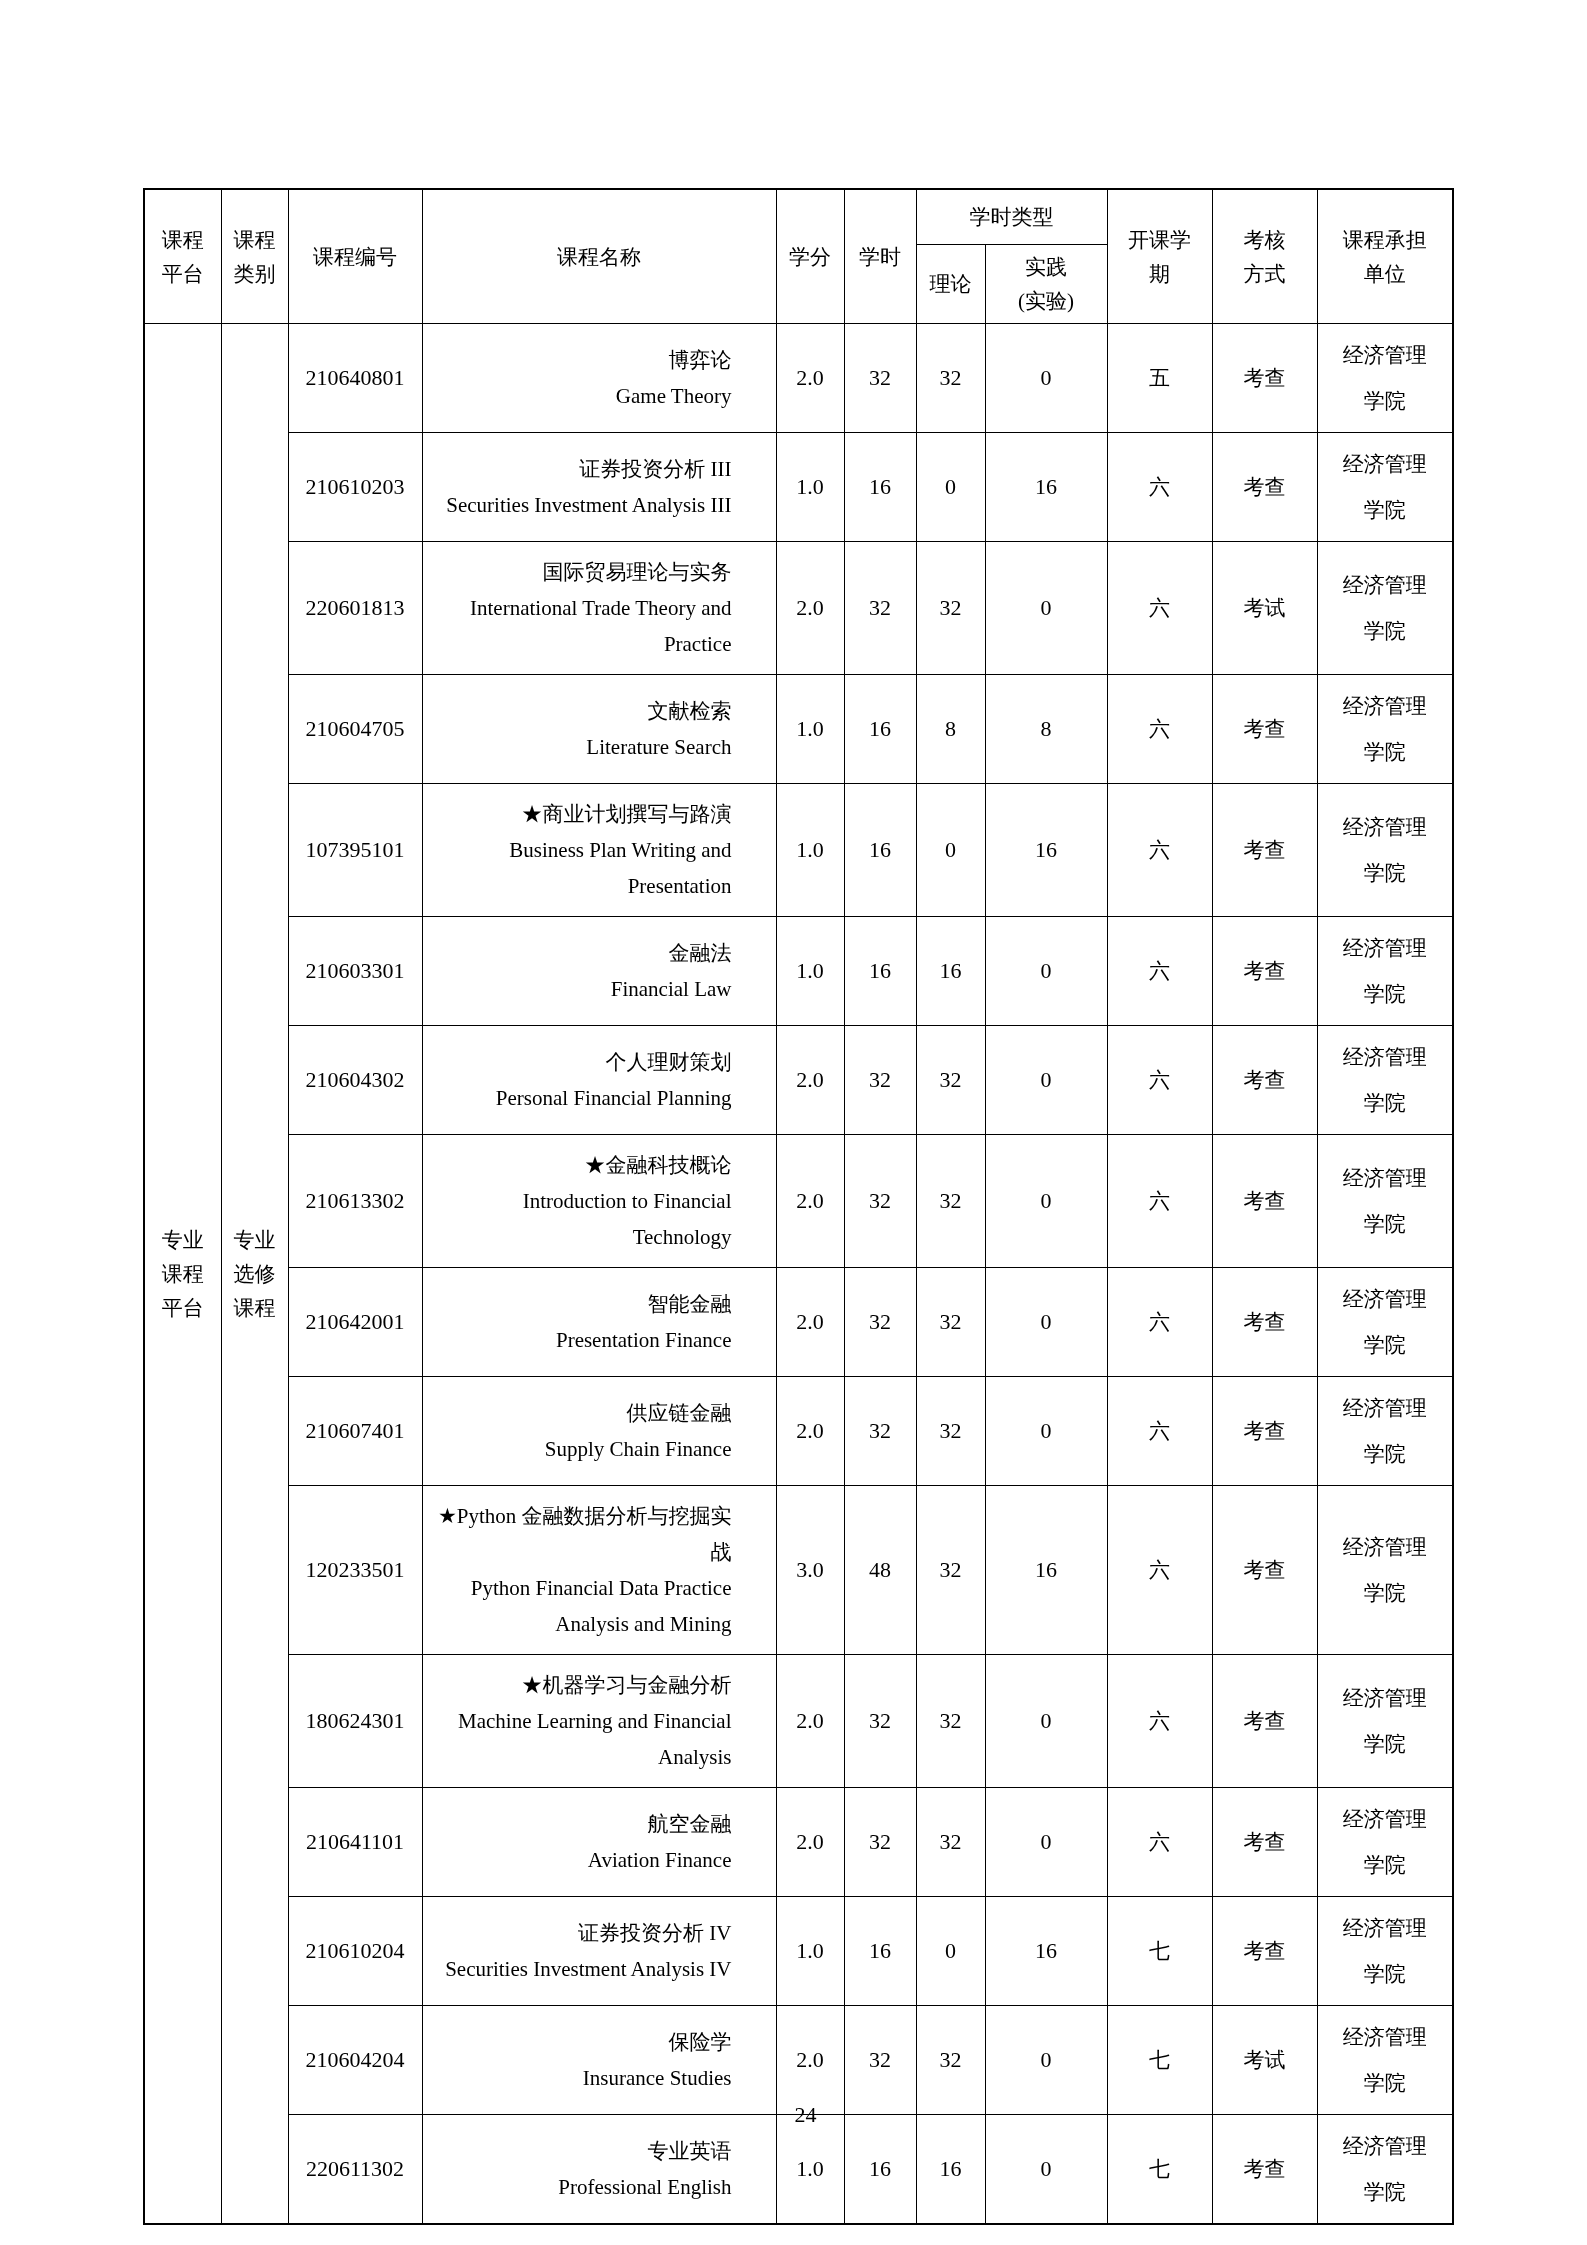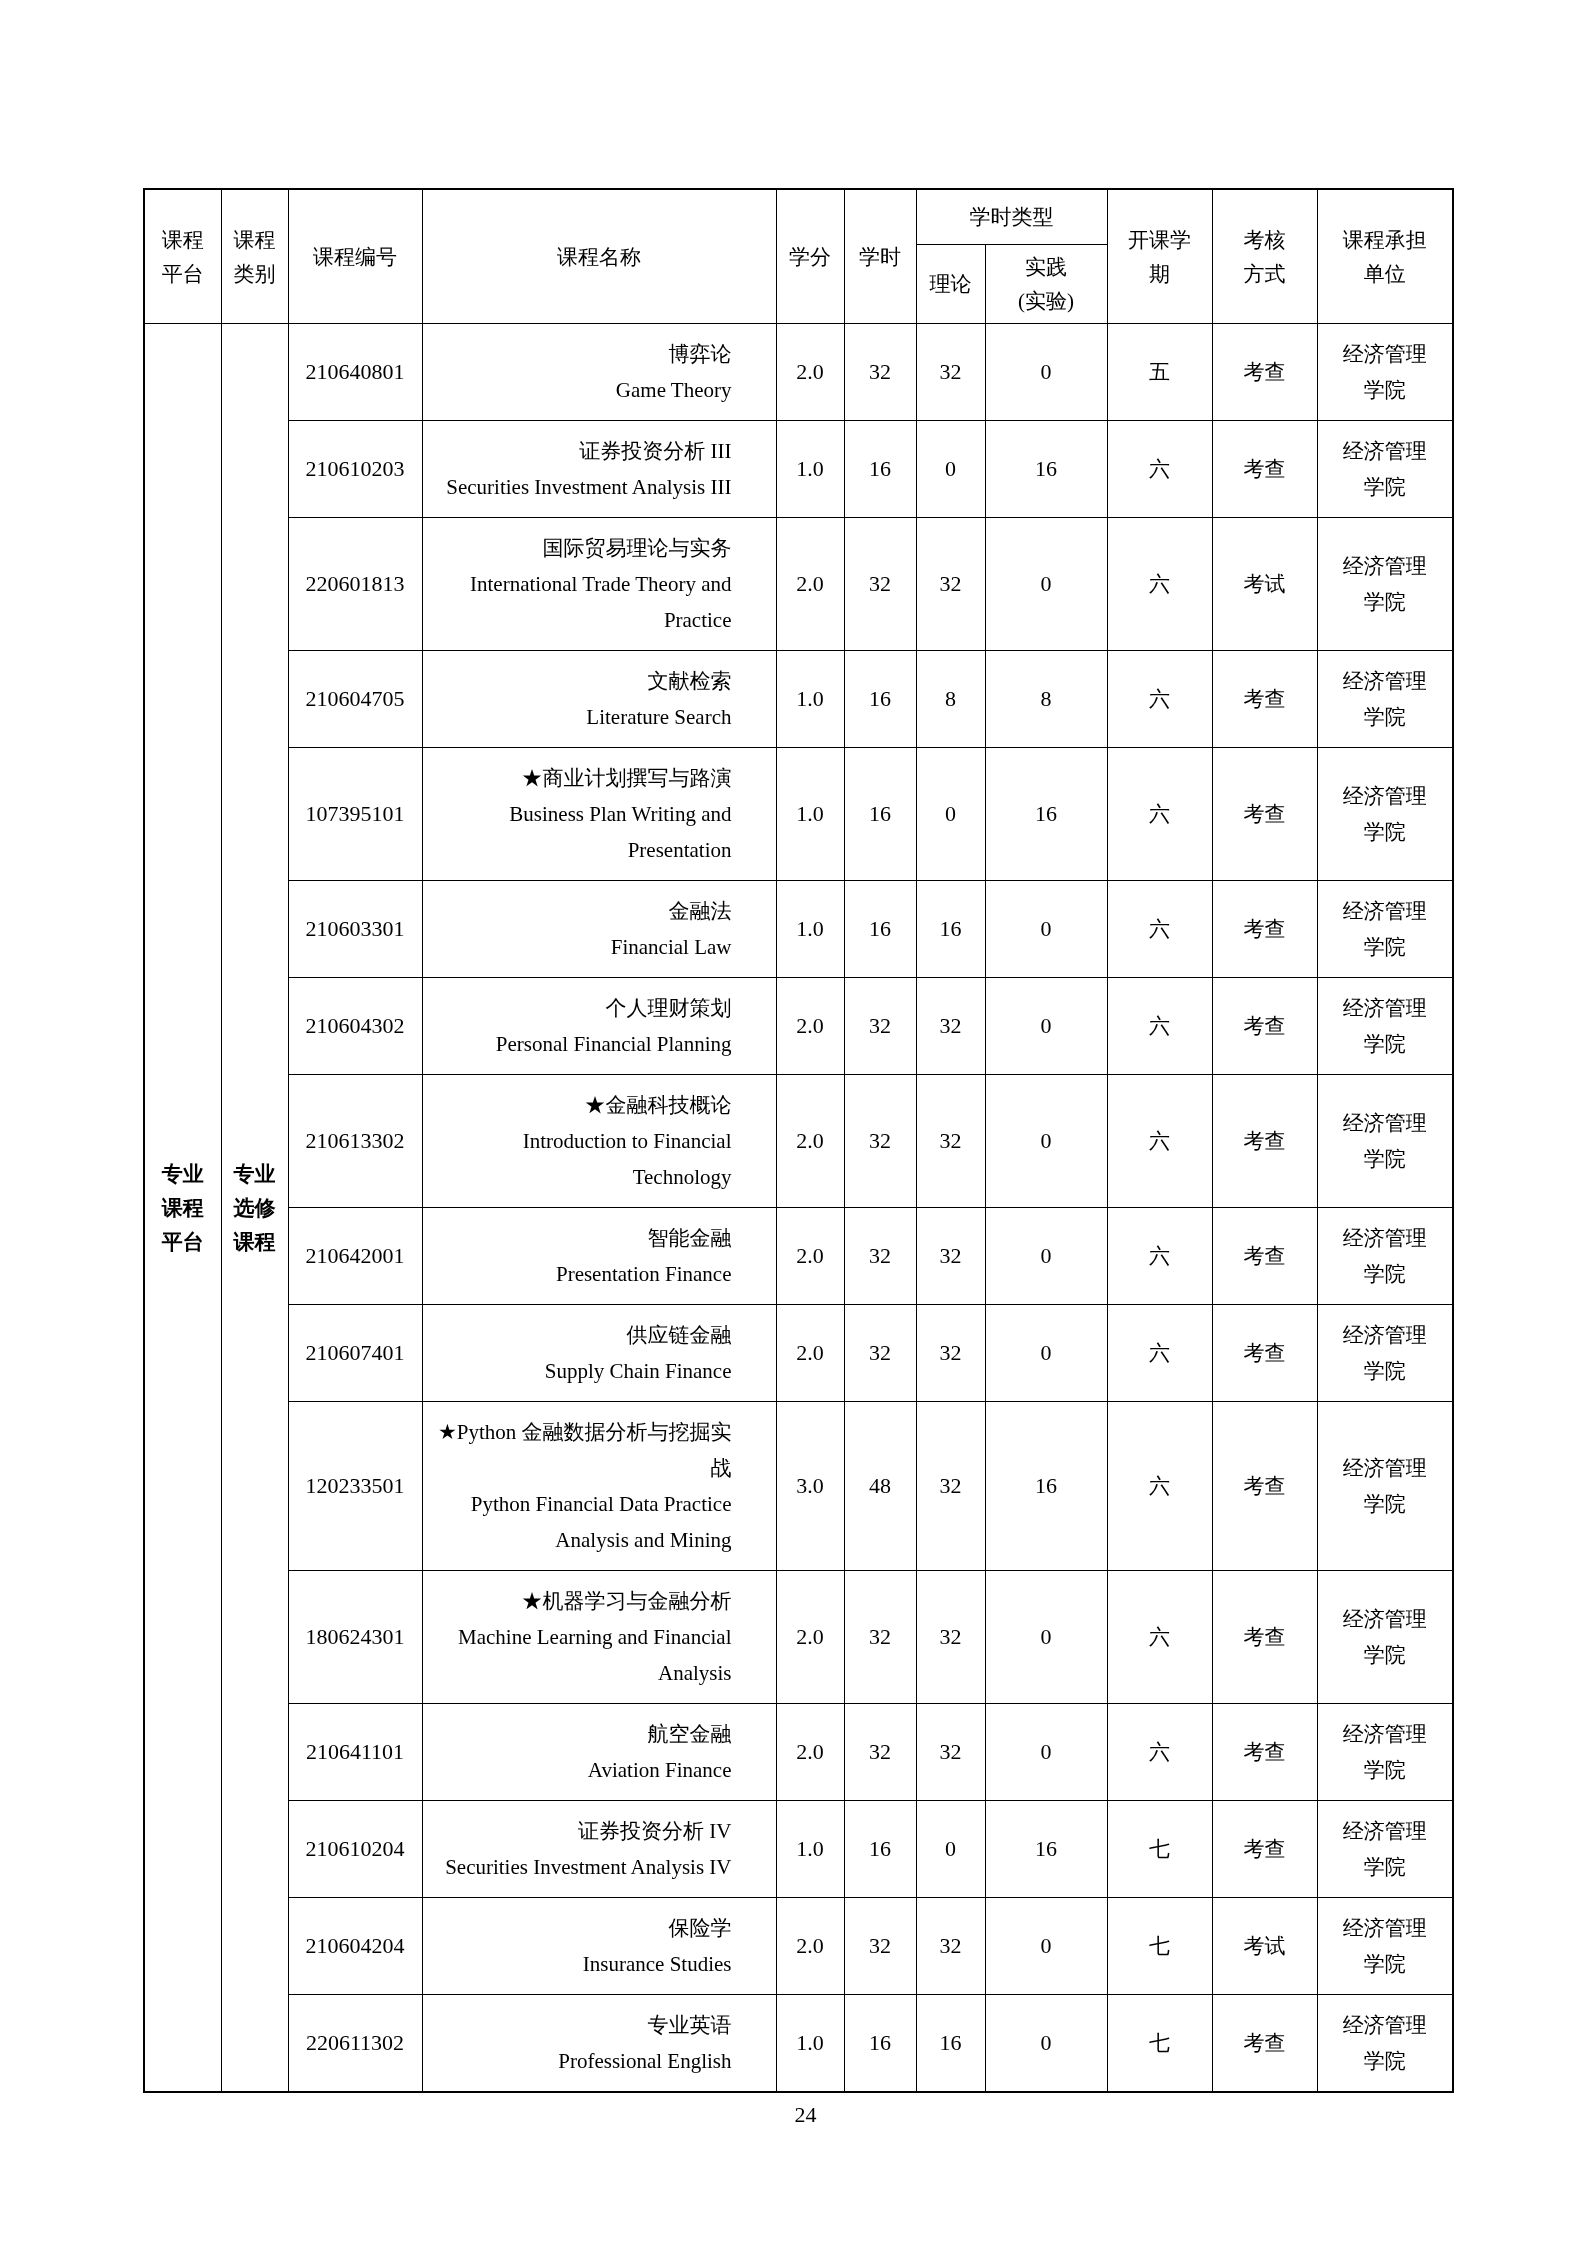--- a/index.html
+++ b/index.html
@@ -37,41 +37,40 @@
   thead th {
     font-weight: bold;
     white-space: pre-line;
     line-height: 33px;
   }
   thead tr.hdr-top th { height: 54px; margin-top: 32px; }
   thead tr.hdr-sub th { height: 78px; }
   .narrow {
     margin: 16px auto;
     max-width: 46px;
-    font-weight: bold;
   }
   .merged-cell {
     font-weight: bold;
   }
   td.name-cell {
     text-align: right;
     padding: 12px 44px 12px 10px;
     line-height: 36px;
   }
   .name-zh, .name-en {
     white-space: pre-wrap;
     word-break: normal;
   }
   td.code-cell, td.num-cell {
     font-size: 22px;
   }
   .college-inner {
     margin: 8px auto;
     max-width: 96px;
-    line-height: 36px;
+    line-height: 46px;
   }
   .page-number {
     position: absolute;
     left: 12px;
     top: 2100px;
     width: 100%;
     text-align: center;
     font-size: 22px;
     line-height: 30px;
   }

